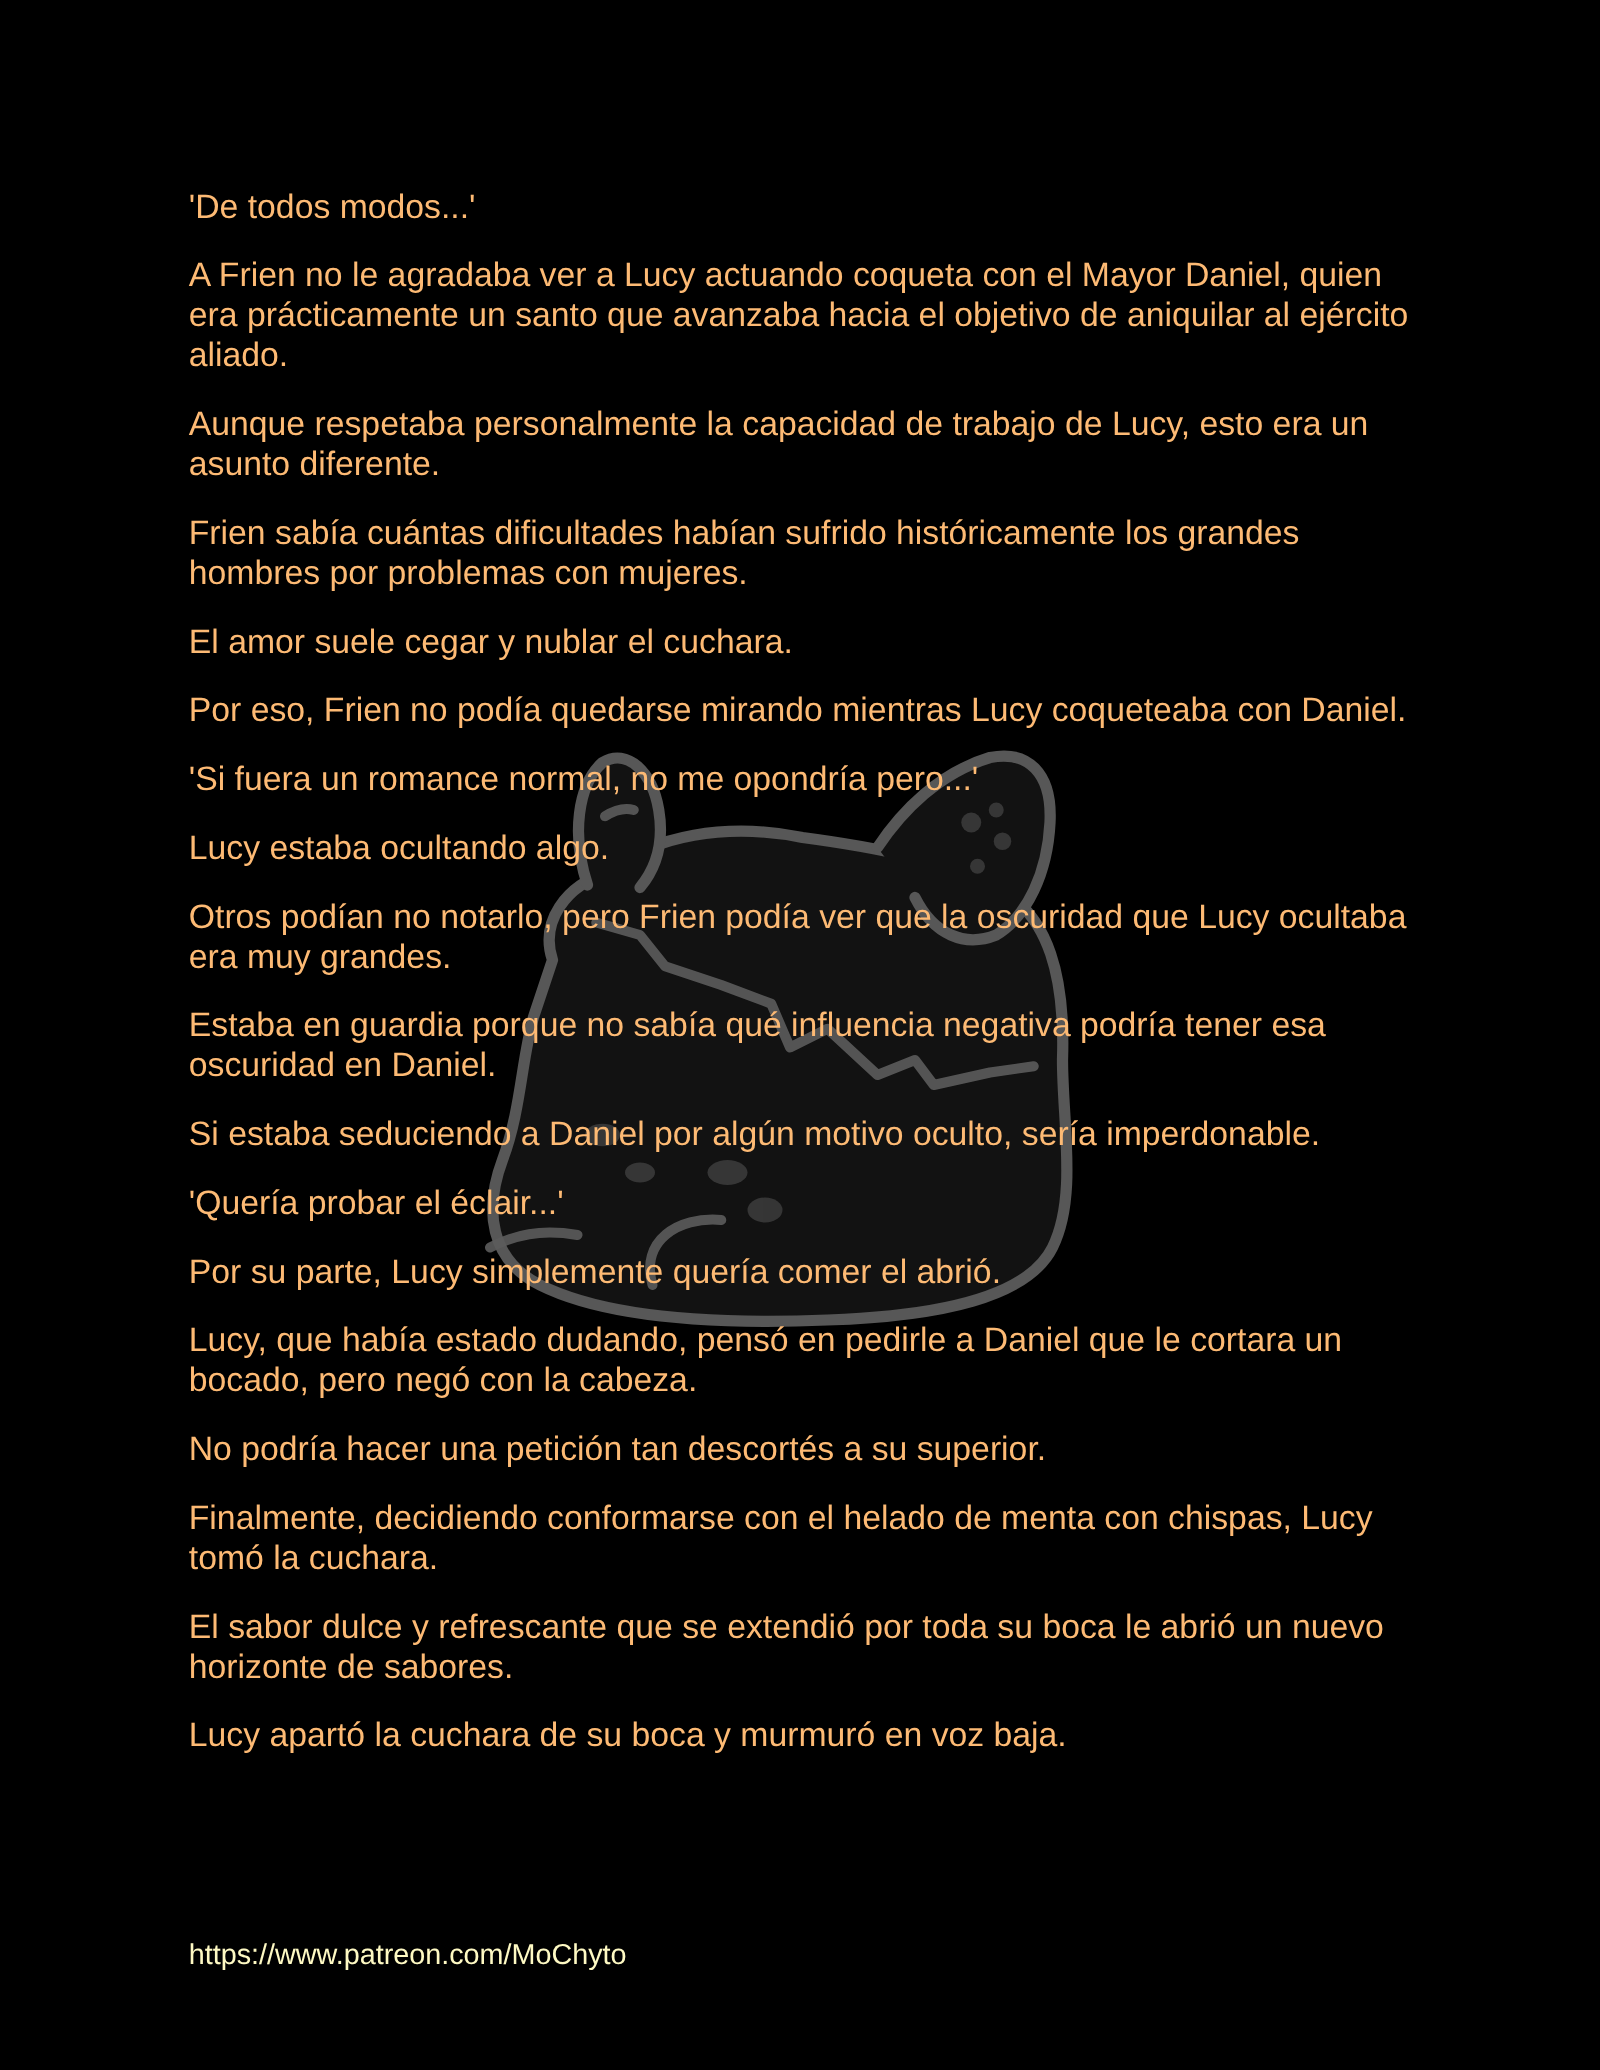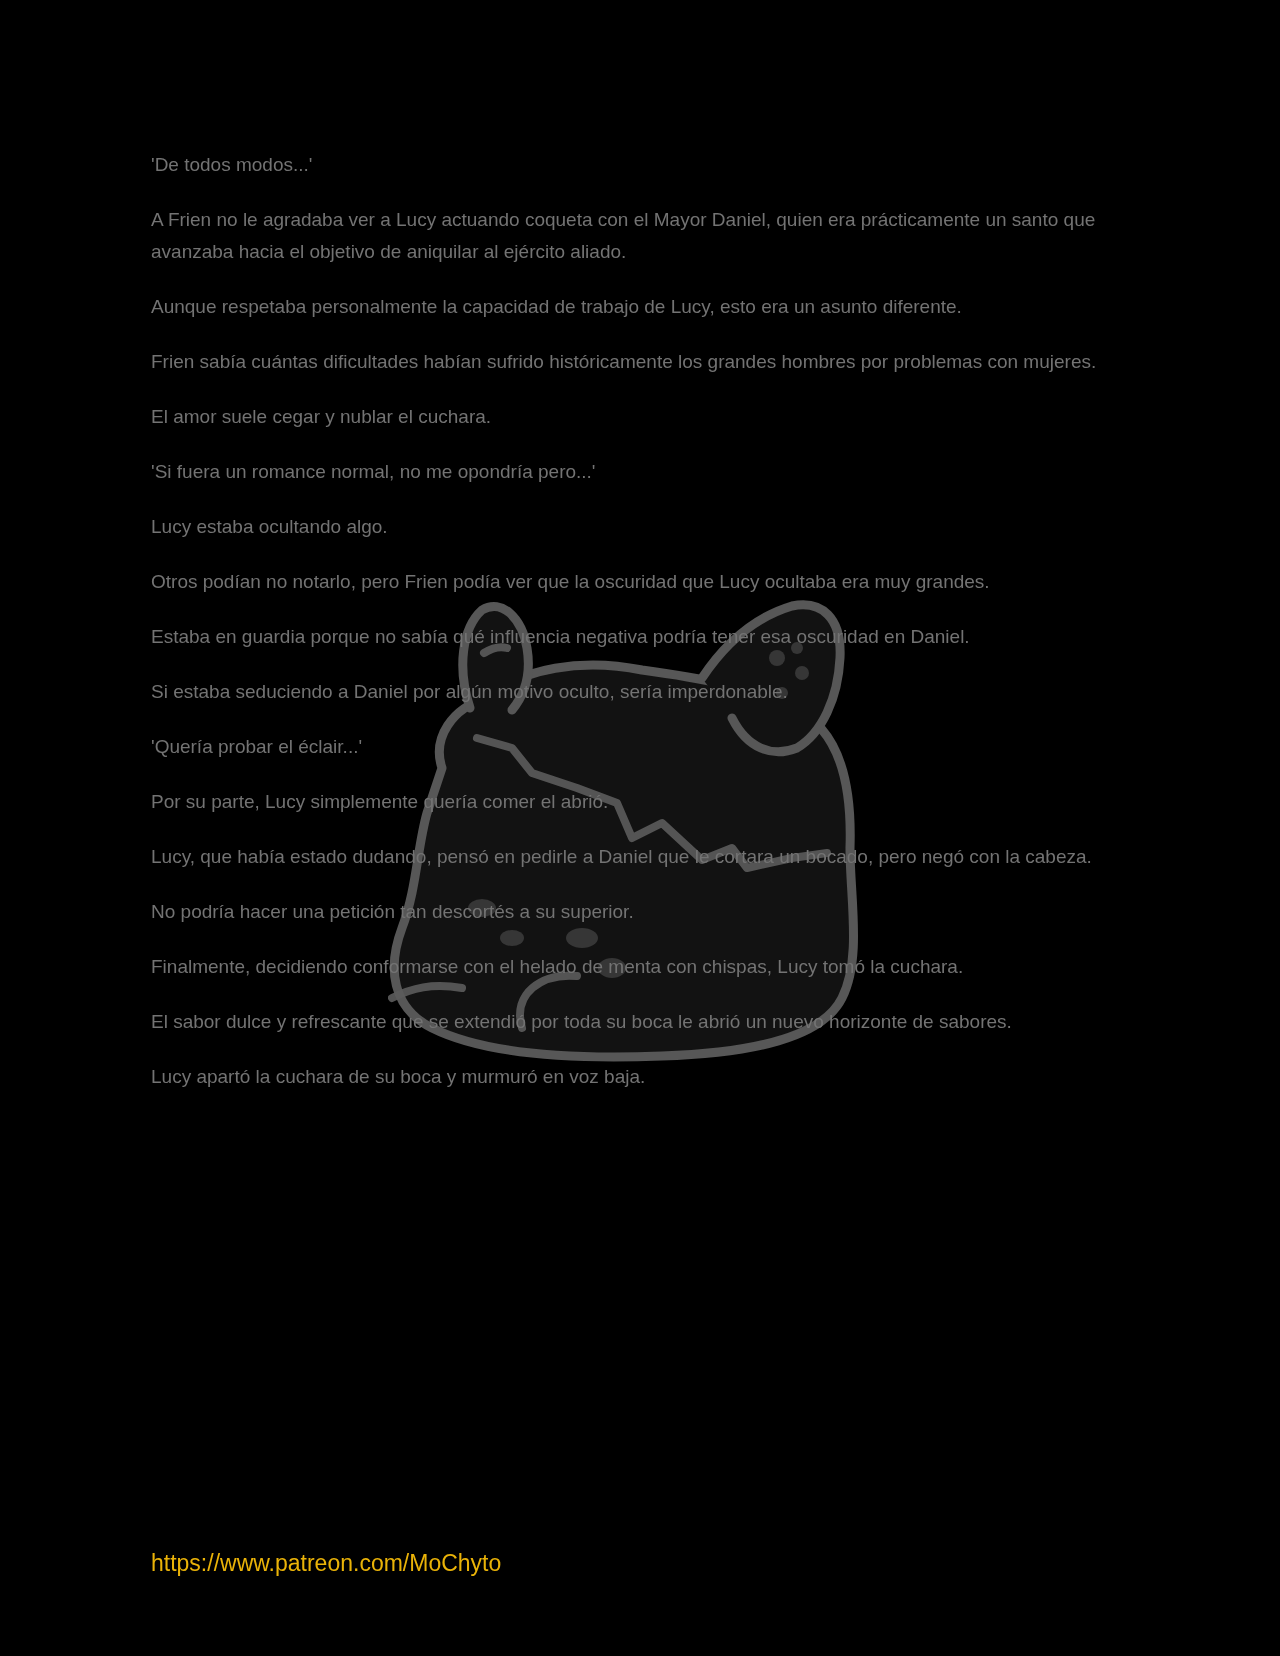--- a/index.html
+++ b/index.html
@@ -26,31 +26,31 @@
     }
     .content {
       position: absolute;
       left: 151px;
       top: 149px;
       width: 985px;
       z-index: 1;
     }
     .content p {
       margin: 0 0 23px 0;
-      font-size: 19px;
+      font-size: 27px;
       line-height: 32px;
-      color: #737373;
+      color: #fdba74;
     }
     .footer-link {
       position: absolute;
       left: 151px;
       top: 1547px;
       font-size: 23px;
       line-height: 32px;
-      color: #eab308;
+      color: #fef9c3;
       text-decoration: none;
       z-index: 1;
     }
   </style>
 </head>
 <body>
 
 <svg class="watermark" viewBox="0 0 540 470" xmlns="http://www.w3.org/2000/svg">
   <g fill="#141414" stroke="#5c5c5c" stroke-width="9" stroke-linejoin="round" stroke-linecap="round" opacity="0.95">
 
@@ -83,20 +83,21 @@
     <ellipse cx="240" cy="370" rx="14" ry="10"></ellipse>
   </g>
 </svg>
 
 <main class="content">
   <p>'De todos modos...'</p>
   <p>A Frien no le agradaba ver a Lucy actuando coqueta con el Mayor Daniel, quien era prácticamente un santo que avanzaba hacia el objetivo de aniquilar al ejército aliado.</p>
   <p>Aunque respetaba personalmente la capacidad de trabajo de Lucy, esto era un asunto diferente.</p>
   <p>Frien sabía cuántas dificultades habían sufrido históricamente los grandes hombres por problemas con mujeres.</p>
   <p>El amor suele cegar y nublar el cuchara.</p>
+  <p>Por eso, Frien no podía quedarse mirando mientras Lucy coqueteaba con Daniel.</p>
   <p>'Si fuera un romance normal, no me opondría pero...'</p>
   <p>Lucy estaba ocultando algo.</p>
   <p>Otros podían no notarlo, pero Frien podía ver que la oscuridad que Lucy ocultaba era muy grandes.</p>
   <p>Estaba en guardia porque no sabía qué influencia negativa podría tener esa oscuridad en Daniel.</p>
   <p>Si estaba seduciendo a Daniel por algún motivo oculto, sería imperdonable.</p>
   <p>'Quería probar el éclair...'</p>
   <p>Por su parte, Lucy simplemente quería comer el abrió.</p>
   <p>Lucy, que había estado dudando, pensó en pedirle a Daniel que le cortara un bocado, pero negó con la cabeza.</p>
   <p>No podría hacer una petición tan descortés a su superior.</p>
   <p>Finalmente, decidiendo conformarse con el helado de menta con chispas, Lucy tomó la cuchara.</p>

